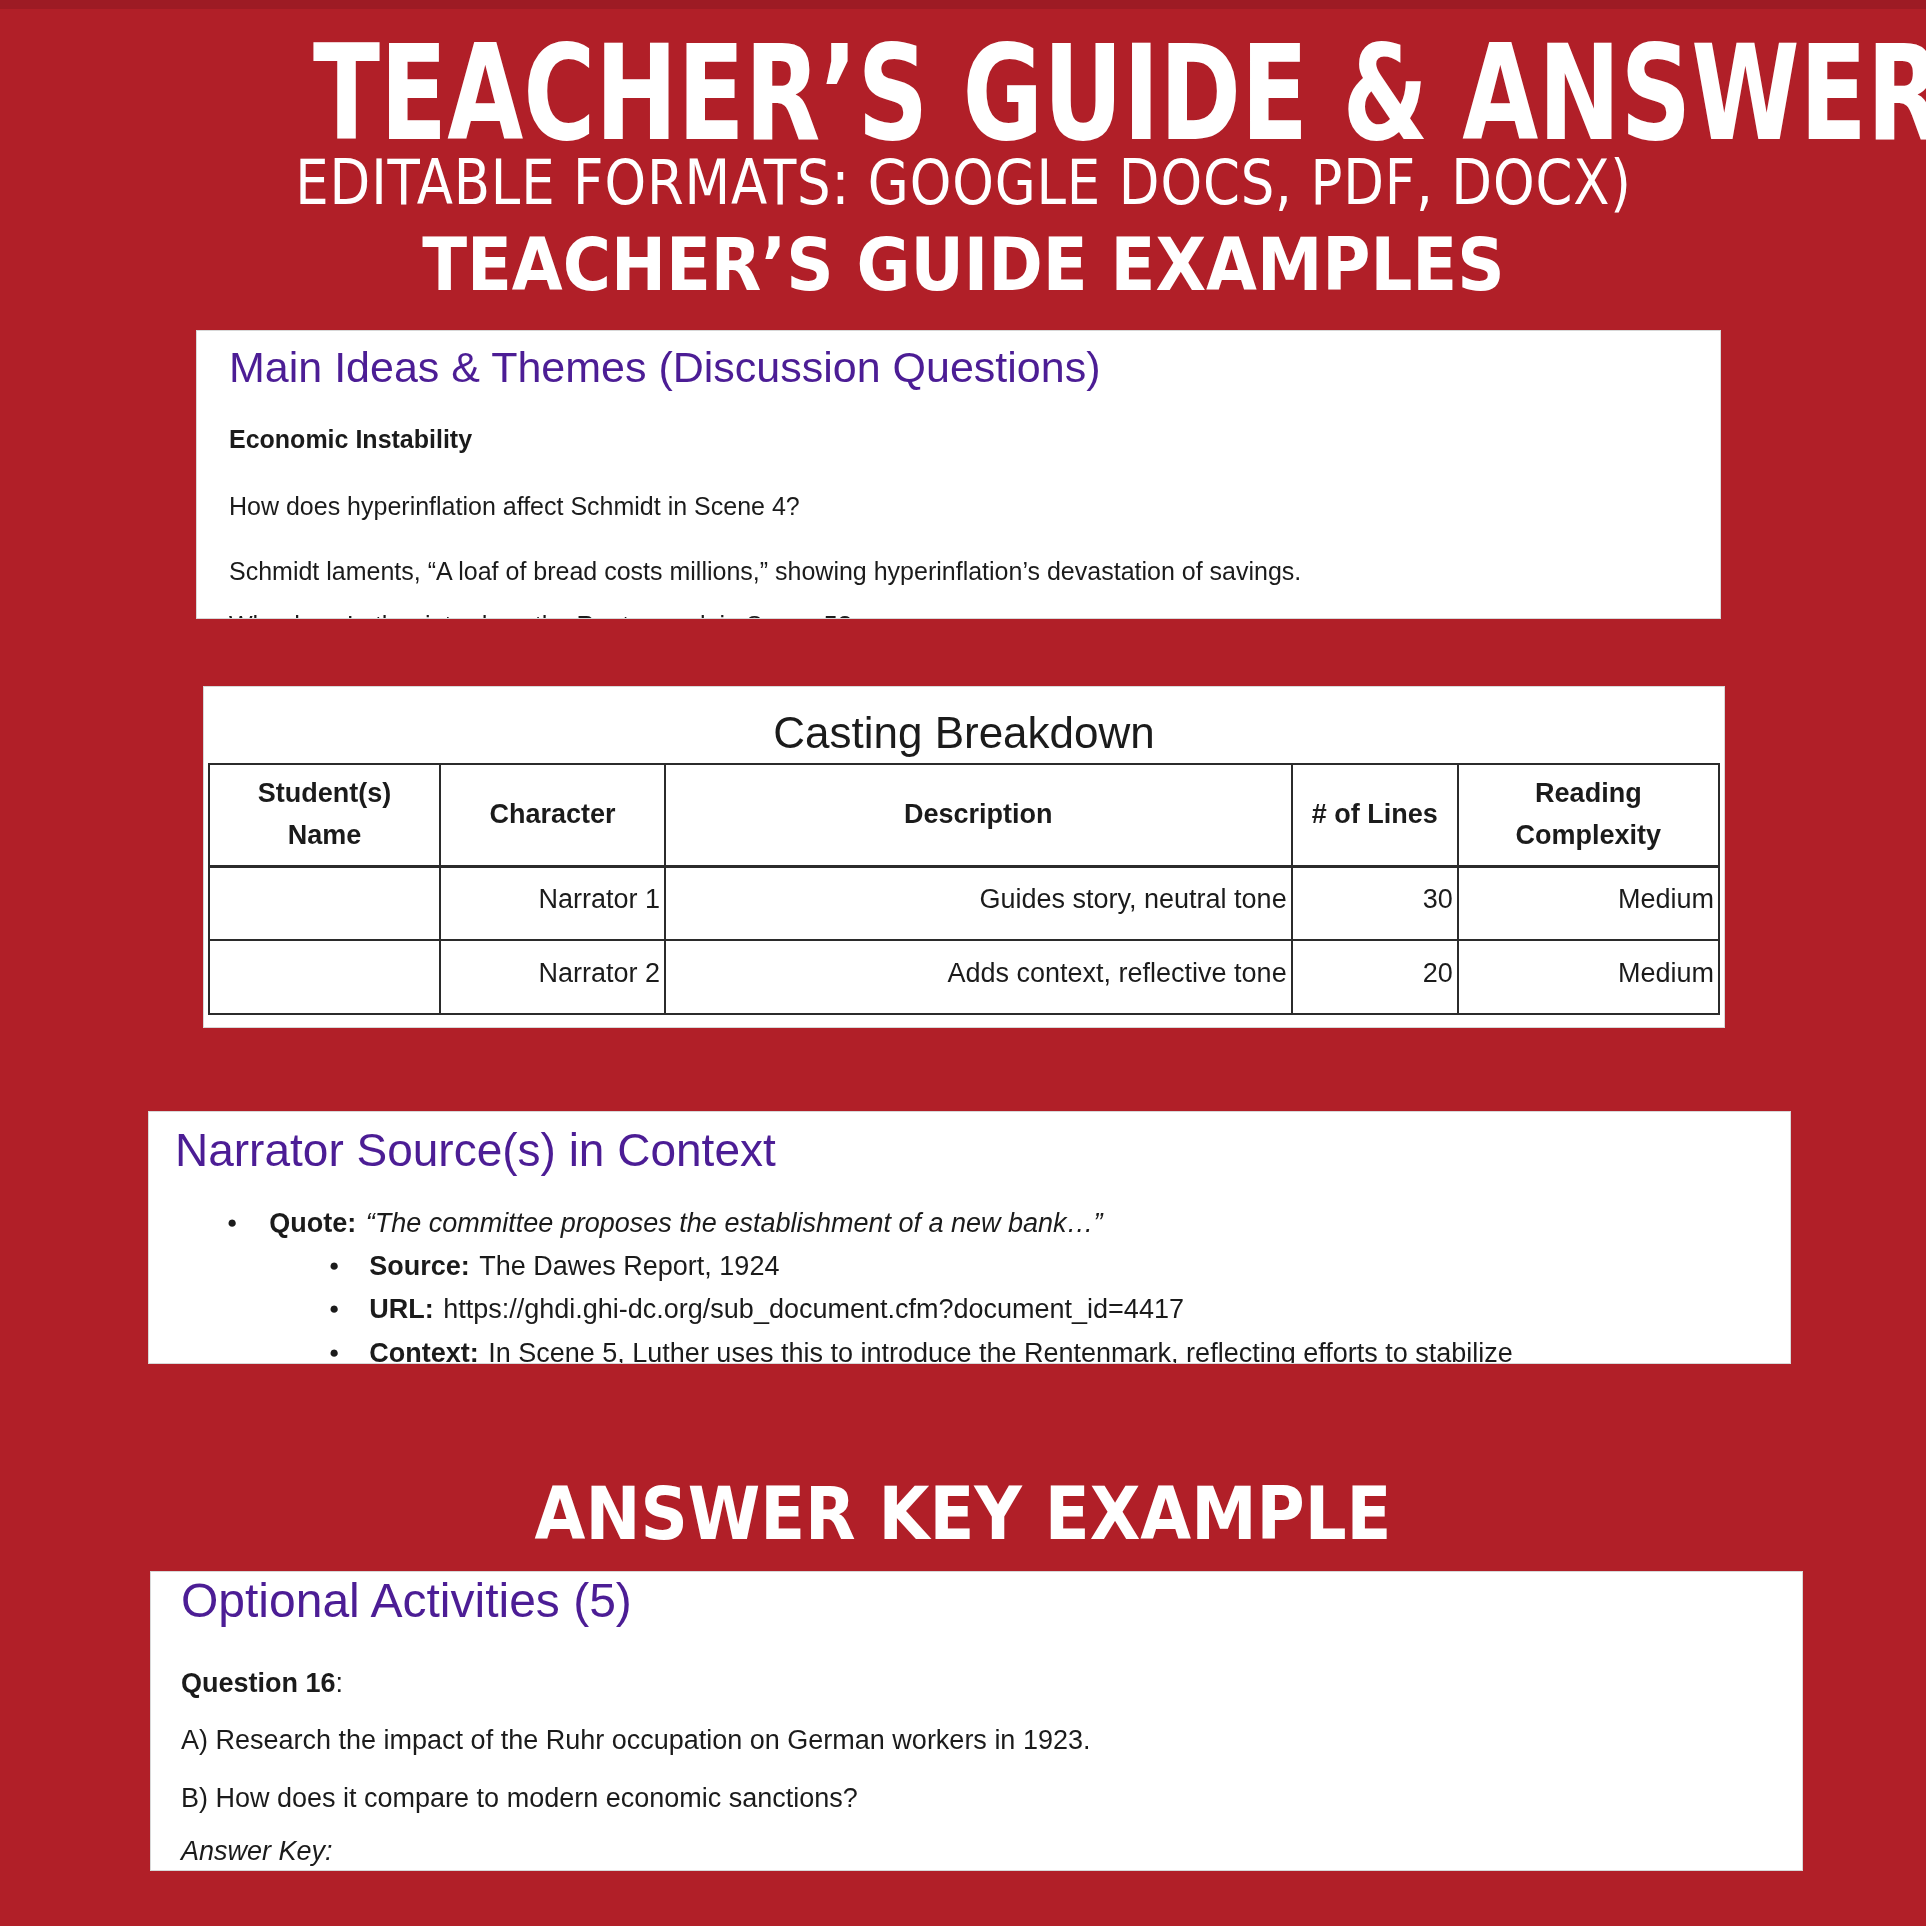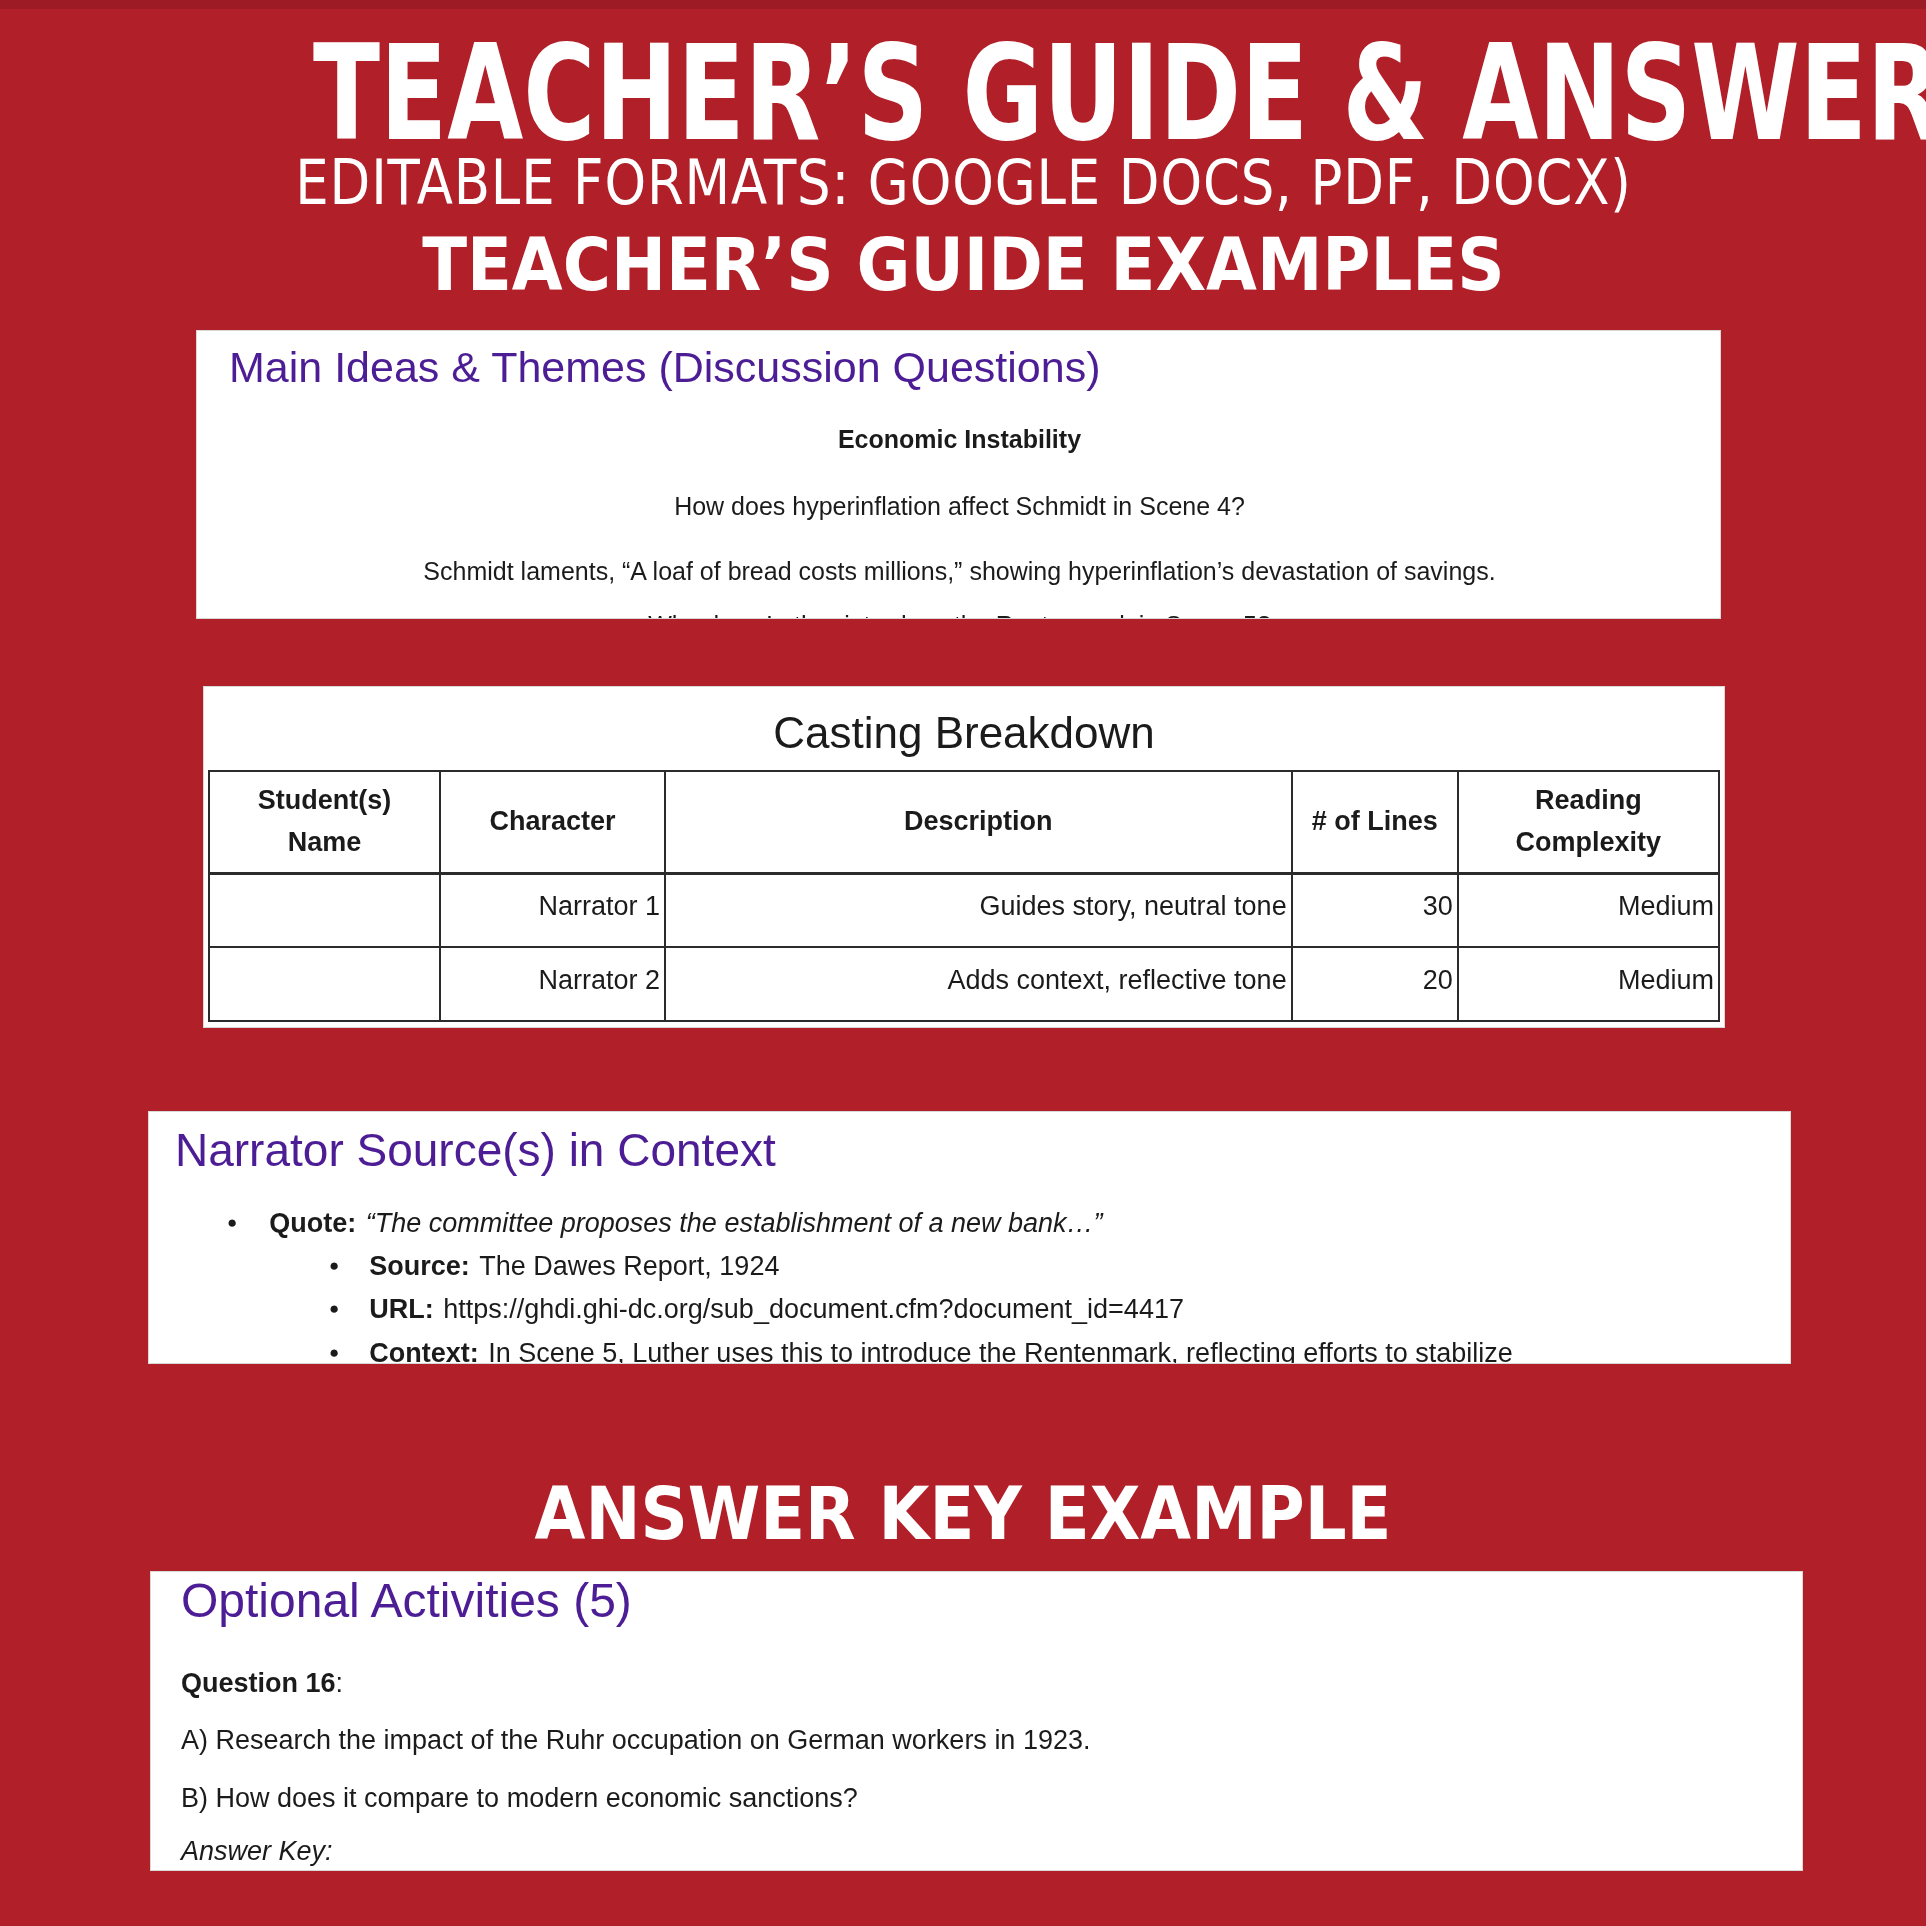--- a/index.html
+++ b/index.html
@@ -41,31 +41,31 @@
   
   .panel {
     position: absolute; background: #ffffff; overflow: hidden;
     color: #1b1b1b; border: 1px solid #d8d8d8;
   }
   .doc-h1 { font-weight: 400; color: #4c1d95; }
 
   
   .panel-main-ideas { left: 196px; top: 330px; width: 1525px; height: 289px; padding: 0 30px 0 32px; }
   .panel-main-ideas .doc-h1 { font-size: 43px; margin-top: 12px; line-height: 1.15; }
-  .panel-main-ideas p { font-size: 25px; line-height: 1.2; text-align: center; }
+  .panel-main-ideas p { font-size: 25px; line-height: 1.2; }
   .p-topic  { margin-top: 32px; font-weight: 700; }
   .p-quest  { margin-top: 37px; }
   .p-answ   { margin-top: 35px; }
   .p-cutoff { margin-top: 24px; }
 
   
   .panel-casting { left: 203px; top: 686px; width: 1522px; height: 342px; }
   .casting-title { text-align: center; font-size: 44px; font-weight: 400; margin-top: 22px; line-height: 1.1; }
   .casting-table {
-    width: calc(100% - 8px); margin: 13px 4px 0 4px;
+    width: calc(100% - 8px); margin: 6px 4px 0 4px;
     border-collapse: collapse; table-layout: fixed;
   }
   .casting-table th, .casting-table td { border: 2px solid #2b2b2b; }
   .casting-table th {
     font-size: 27px; font-weight: 700; text-align: center;
     vertical-align: middle; height: 102px; line-height: 1.55; padding: 4px 8px;
     border-bottom-width: 3px;
   }
   .casting-table td {
     font-size: 27px; font-weight: 400; text-align: right;

